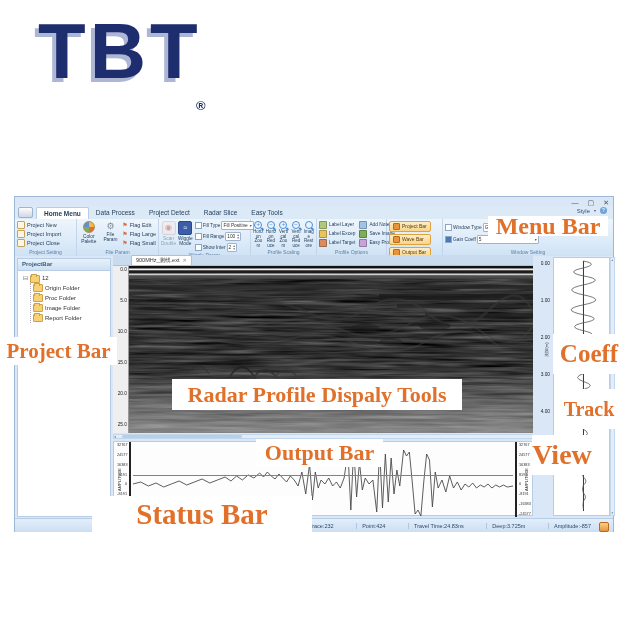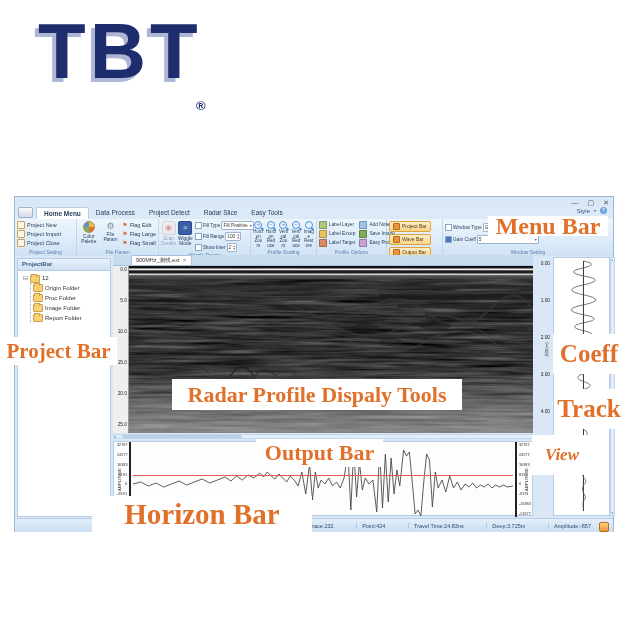--- a/index.html
+++ b/index.html
@@ -531,17 +531,17 @@
           <span>Amplitude:-857</span>
         </div>
       <span class="tray"></span>
     </div>
   </div>
 
   <div class="abs ann" style="left:488px;top:216px;width:120px;height:20px;font-size:24px;">Menu Bar</div>
   <div class="abs ann" style="left:0px;top:337px;width:117px;height:28px;font-size:21px;">Project Bar</div>
   <div class="abs ann" style="left:172px;top:379px;width:290px;height:31px;font-size:22px;">Radar Profile Dispaly Tools</div>
   <div class="abs ann" style="left:553px;top:334px;width:72px;height:40px;font-size:25px;">Coeff</div>
-  <div class="abs ann" style="left:555px;top:389px;width:68px;height:40px;font-size:25px;">Track</div>
-  <div class="abs ann" style="left:532px;top:435px;width:60px;height:40px;font-size:17px;font-style:italic;">View</div>
+  <div class="abs ann" style="left:555px;top:389px;width:68px;height:40px;font-size:20px;">Track</div>
+  <div class="abs ann" style="left:532px;top:435px;width:60px;height:40px;font-size:28px;">View</div>
   <div class="abs ann" style="left:256px;top:439px;width:127px;height:28px;font-size:22px;">Output Bar</div>
-  <div class="abs ann" style="left:92px;top:496px;width:220px;height:36px;font-size:29px;">Horizon Bar</div>
+  <div class="abs ann" style="left:92px;top:496px;width:220px;height:36px;font-size:29px;">Status Bar</div>
 </div>
 
 </body></html>

